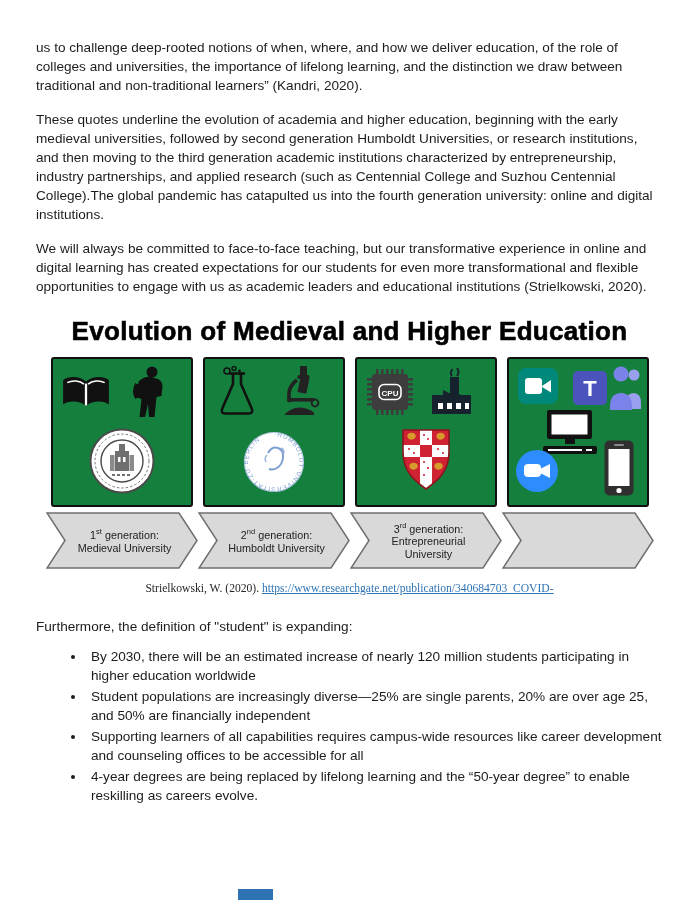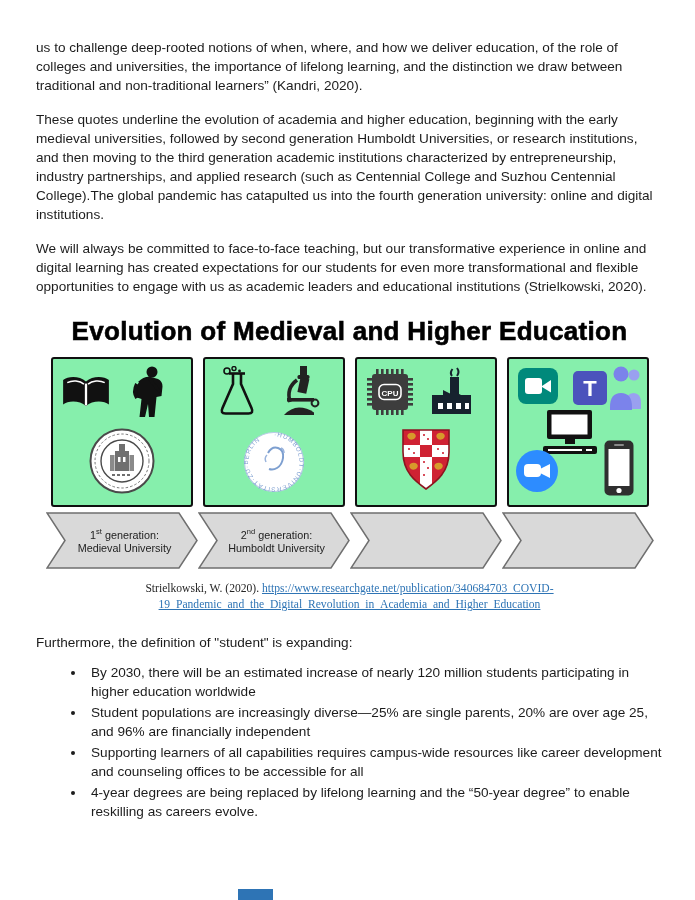--- a/index.html
+++ b/index.html
@@ -10,21 +10,21 @@
   .page{padding:38px 32px 0 36px;}
   p.body-par{font-size:13.6px;line-height:19px;margin:0 0 15px 0;text-align:left;}
   .fig-title{
     text-align:center;font-size:26px;font-weight:bold;color:#000;
     letter-spacing:.3px;margin:20px 0 10px 0;-webkit-text-stroke:.6px #000;
   }
   .figure{width:608px;margin:0 auto;}
   .boxes-row{display:flex;}
   .panel{position:relative;width:152px;}
   .panel-box{
-    width:142px;height:150px;margin:0 auto;background:#86efac;
+    width:142px;height:150px;margin:0 auto;background:#15803d;
     border:2.5px solid #101010;border-radius:3px;position:relative;box-sizing:border-box;
   }
   .ic{position:absolute;}
   
   .ic-book{left:7px;top:15px;width:52px;height:40px;}
   .ic-person{left:72px;top:7px;width:44px;height:54px;}
   .ic-bseal{left:35px;top:68px;width:68px;height:68px;}
   
   .ic-flask{left:10px;top:7px;width:44px;height:54px;}
   .ic-micro{left:70px;top:6px;width:46px;height:54px;}
@@ -218,20 +218,24 @@
                 <path d="M9,36 q4,-2.5 7,0 q2,2.5 -1,5 q-4,2 -6,-1 q-1.5,-2 0,-4 z"></path>
                 <path d="M34,36 q4,-2.5 7,0 q2,2.5 -1,5 q-4,2 -6,-1 q-1.5,-2 0,-4 z"></path>
               </g>
             </g>
             <path d="M2,2 h46 v22 c0,20 -12,29 -23,37 C14,53 2,44 2,24 z" fill="none" stroke="#8c1520" stroke-width="1.6"></path>
           </svg>
         </div>
         <svg class="chev-svg" viewBox="0 0 152 57" preserveAspectRatio="none">
           <polygon points="1,1 133,1 151,28.5 133,56 1,56 19,28.5" fill="#d9d9d9" stroke="#6f6f6f" stroke-width="1.5"></polygon>
         </svg>
+        <div class="chev-label">
+          <div><span>3</span><sup>rd</sup><span> generation:</span></div>
+          <div>Entrepreneurial University</div>
+        </div>
       </div>
 
       <div class="panel">
         <div class="panel-box">
           <svg class="ic ic-meet" viewBox="0 0 42 42">
             <rect x="1" y="3" width="40" height="36" rx="8" fill="#00897b"></rect>
             <rect x="8" y="13" width="17" height="16" rx="3" fill="#fff"></rect>
             <path d="M25,21 l9,-6 v12.5 l-9,-5.5 z" fill="#fff"></path>
           </svg>
           <svg class="ic ic-teams" viewBox="0 0 70 48">
@@ -263,27 +267,27 @@
           </svg>
         </div>
         <svg class="chev-svg" viewBox="0 0 152 57" preserveAspectRatio="none">
           <polygon points="1,1 133,1 151,28.5 133,56 1,56 19,28.5" fill="#d9d9d9" stroke="#6f6f6f" stroke-width="1.5"></polygon>
         </svg>
       </div>
 
     </div>
   </div>
 
-  <p class="citation"><span>Strielkowski, W. (2020). </span><a href="#"><span>https://www.researchgate.net/publication/340684703_COVID-</span><br><span>19_Pandemic_and_the_Digital_Revolution_in_Academia_and_Higher_Education</span></a></p>
+  <p class="citation"><span>Strielkowski, W. (2020). </span><a href="#"><span>https://www.researchgate.net/publication/340684703_COVID-</span><br></a></p>
 
   <p class="furthermore">Furthermore, the definition of "student" is expanding:</p>
 
   <ul class="points">
     <li>By 2030, there will be an estimated increase of nearly 120 million students participating in higher education worldwide</li>
-    <li>Student populations are increasingly diverse—25% are single parents, 20% are over age 25, and 96% are financially independent</li>
+    <li>Student populations are increasingly diverse—25% are single parents, 20% are over age 25, and 50% are financially independent</li>
     <li>Supporting learners of all capabilities requires campus-wide resources like career development and counseling offices to be accessible for all</li>
     <li>4-year degrees are being replaced by lifelong learning and the “50-year degree” to enable reskilling as careers evolve.</li>
   </ul>
 
 
 </div>
 
 <div class="page-frag"></div>
 
 </body></html>

